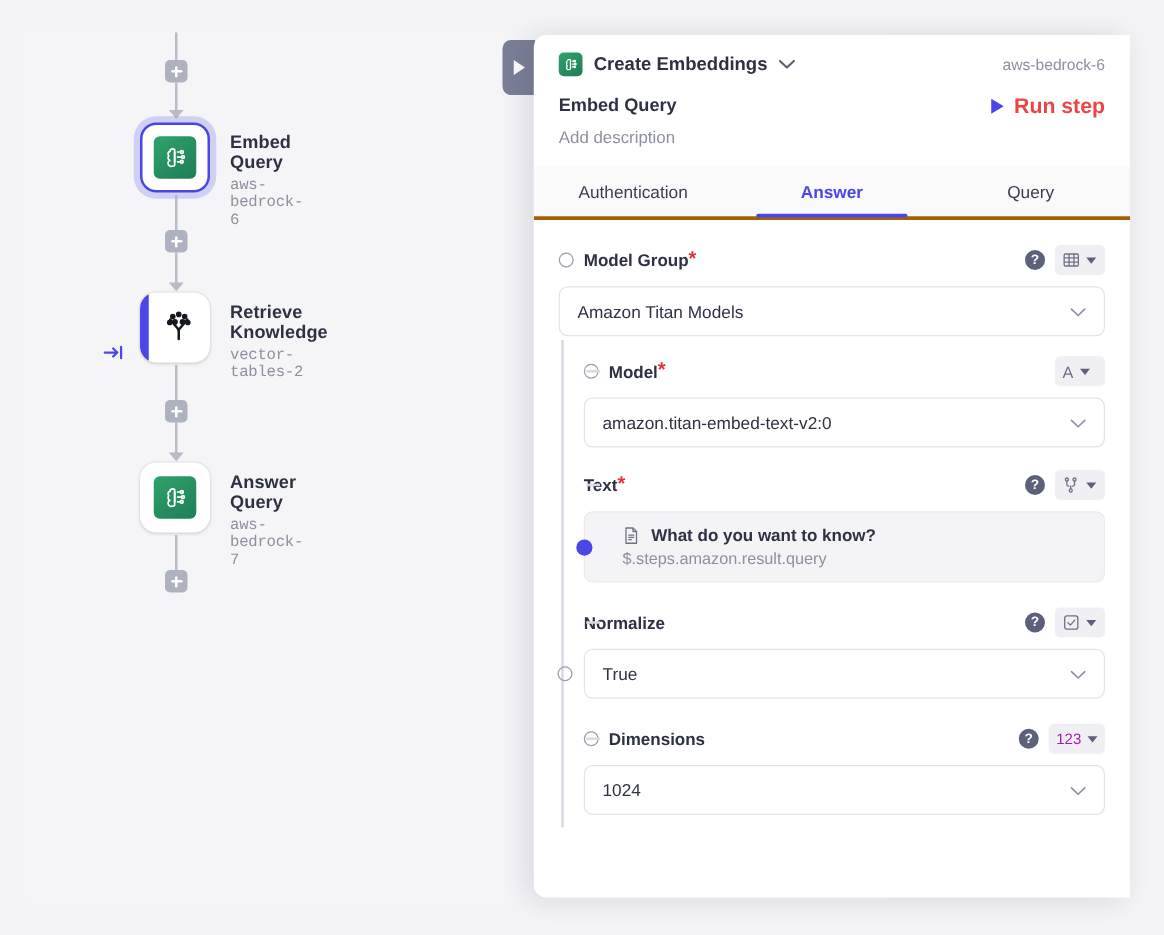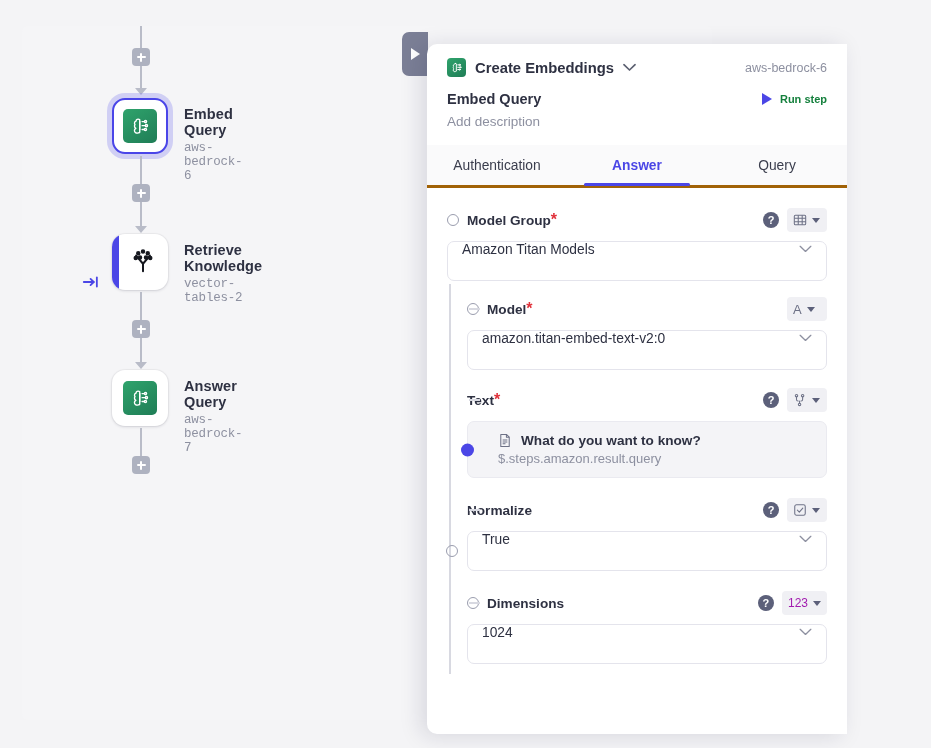--- a/index.html
+++ b/index.html
@@ -70,22 +70,22 @@
     font-family: "Liberation Mono", monospace; letter-spacing: -.2px;
   }
   .enter-marker {
     position: absolute; left: 60px; top: 248px;
     color: #4b46e6; font-size: 15px; font-weight: 700;
     display: flex; align-items: center; cursor: pointer;
   }
 
   
   #panel {
-    position: absolute; left: 427px; top: 44px;
-    width: 420px; height: 690px;
+    position: absolute; left: 427px; top: 28px;
+    width: 477px; height: 690px;
     background: #ffffff;
     border-top-left-radius: 10px; border-bottom-left-radius: 10px;
     box-shadow: -6px 2px 22px rgba(25,25,60,0.13);
     overflow: hidden;
   }
   #collapse-handle {
     position: absolute; left: 402px; top: 32px;
     width: 26px; height: 44px;
     background: #7b7f96;
     border-top-left-radius: 7px; border-bottom-left-radius: 7px;
@@ -114,21 +114,21 @@
   .head-right {
     margin-left: auto; font-size: 12.5px; color: #8d90a0;
     font-family: "Liberation Sans", sans-serif;
   }
   .head-row2 {
     display: flex; align-items: center; margin-top: 14px;
   }
   .step-name { font-size: 14.5px; font-weight: 700; color: #2e3142; }
   .run-step {
     margin-left: auto; display: flex; align-items: center;
-    color: #15803d; font-size: 11px; font-weight: 700; cursor: pointer;
+    color: #ef4444; font-size: 17px; font-weight: 700; cursor: pointer;
   }
   .run-tri {
     width: 0; height: 0; margin-right: 8px;
     border-top: 6px solid transparent; border-bottom: 6px solid transparent;
     border-left: 10px solid #4b46e6;
   }
   .add-desc {
     margin-top: 7px; font-size: 13.5px; color: #8d90a0; cursor: pointer;
   }
 
@@ -198,21 +198,21 @@
   }
   .caret-down {
     width: 0; height: 0;
     border-left: 4.5px solid transparent; border-right: 4.5px solid transparent;
     border-top: 5.5px solid #5c607a;
   }
 
   .select-box {
     border: 1px solid #e4e4ec; border-radius: 7px;
     height: 40px; background: #ffffff;
-    display: flex; align-items: flex-start; padding: 0 14px;
+    display: flex; align-items: center; padding: 0 14px;
     font-size: 13.8px; color: #2e3142; cursor: pointer;
     position: relative;
   }
   .select-box .chev {
     margin-left: auto; color: #8d90a0; font-size: 13px; line-height: 1;
   }
   .radio-outside {
     position: absolute; left: -22px; top: 50%; transform: translateY(-50%);
     width: 12px; height: 12px; border-radius: 50%;
     border: 1.6px solid #9a9dae; cursor: pointer;

